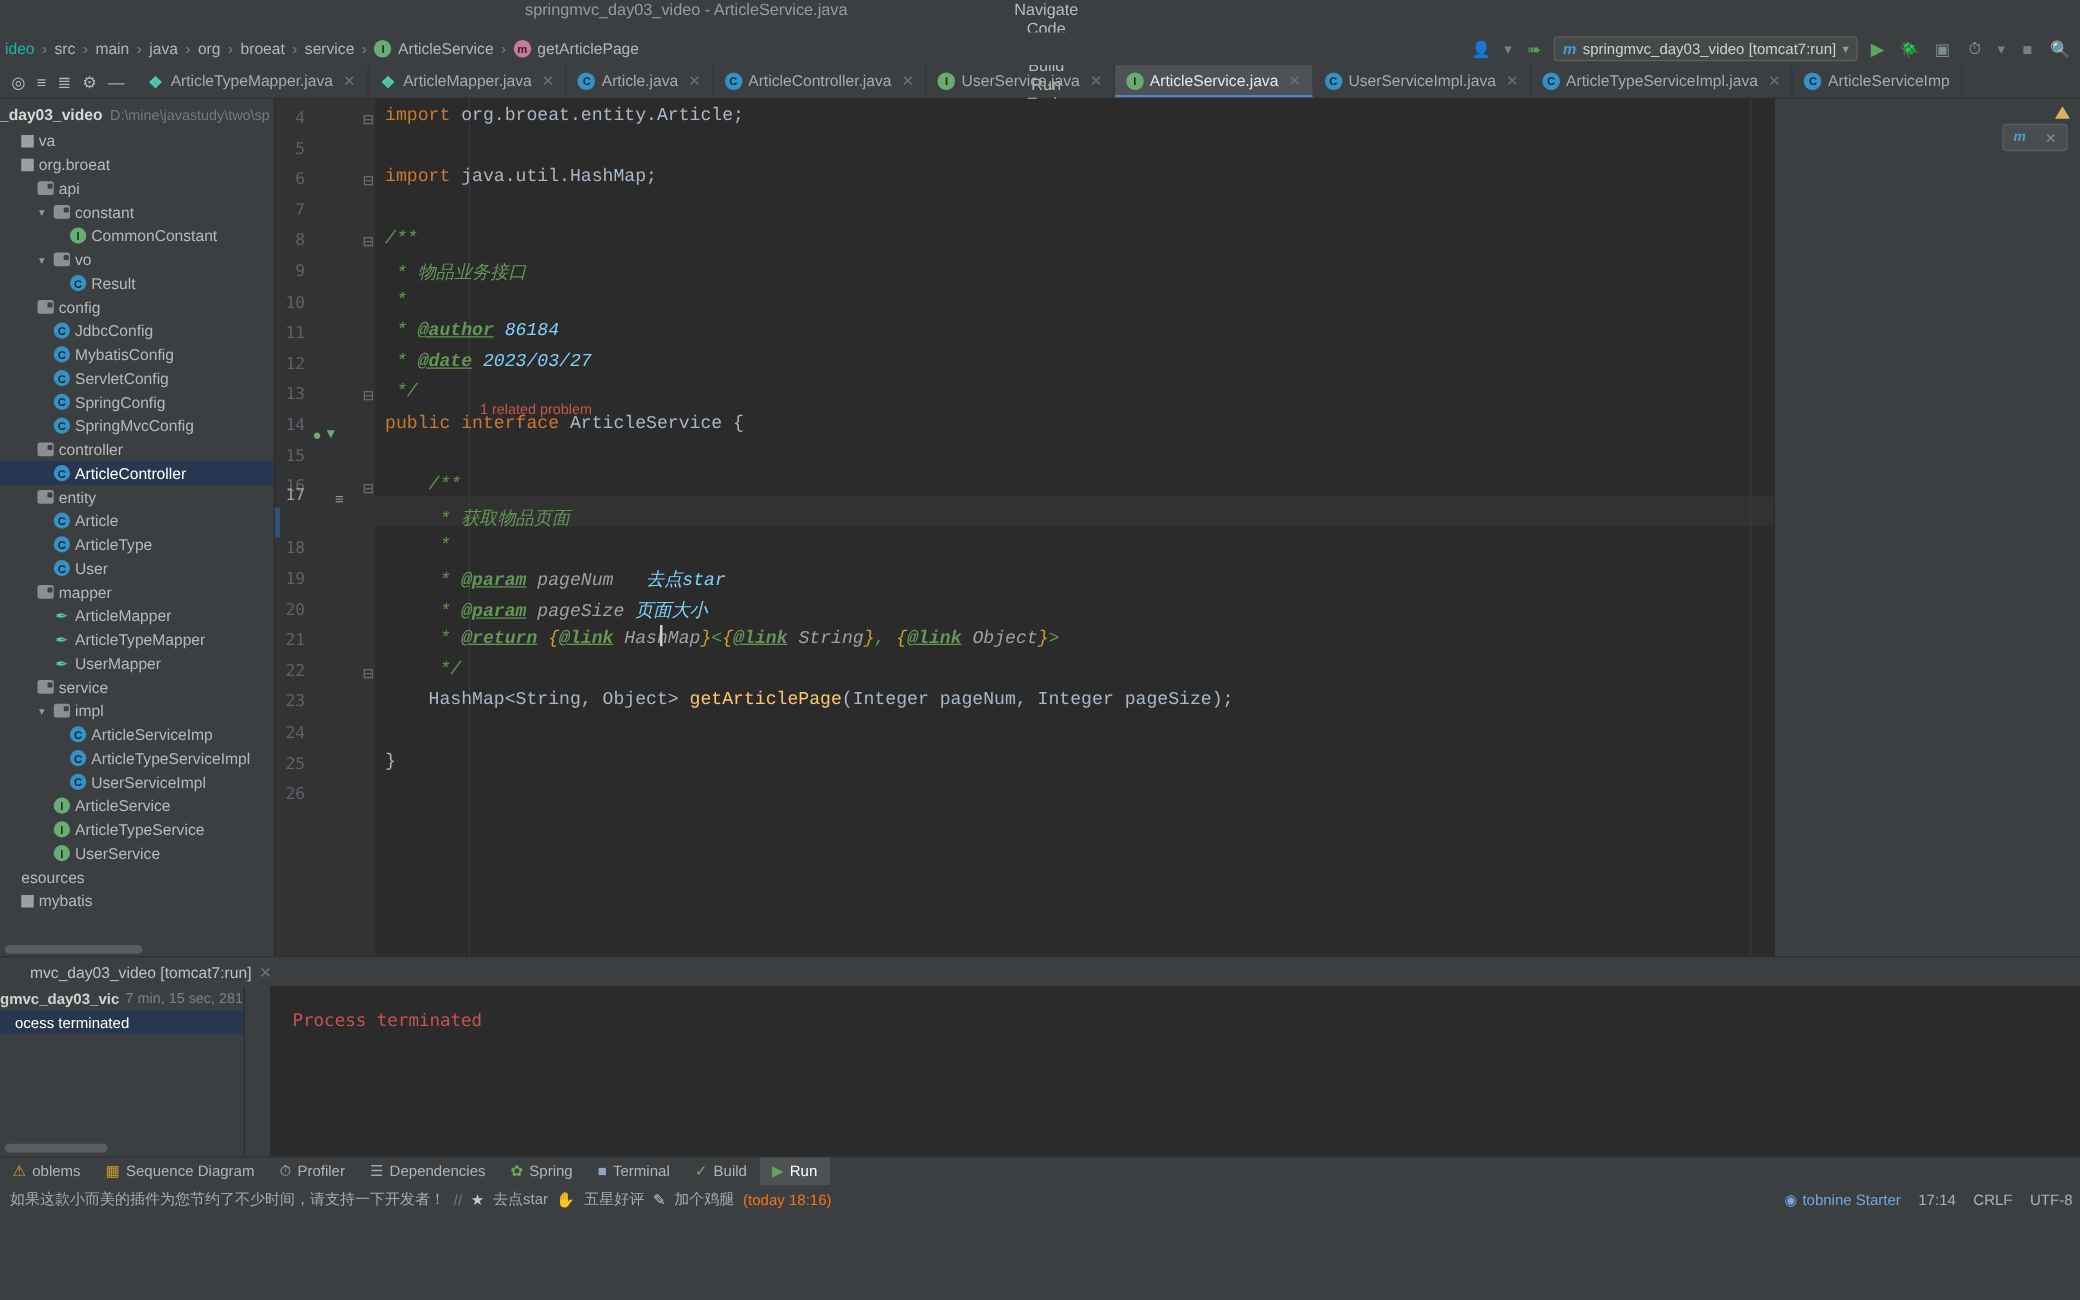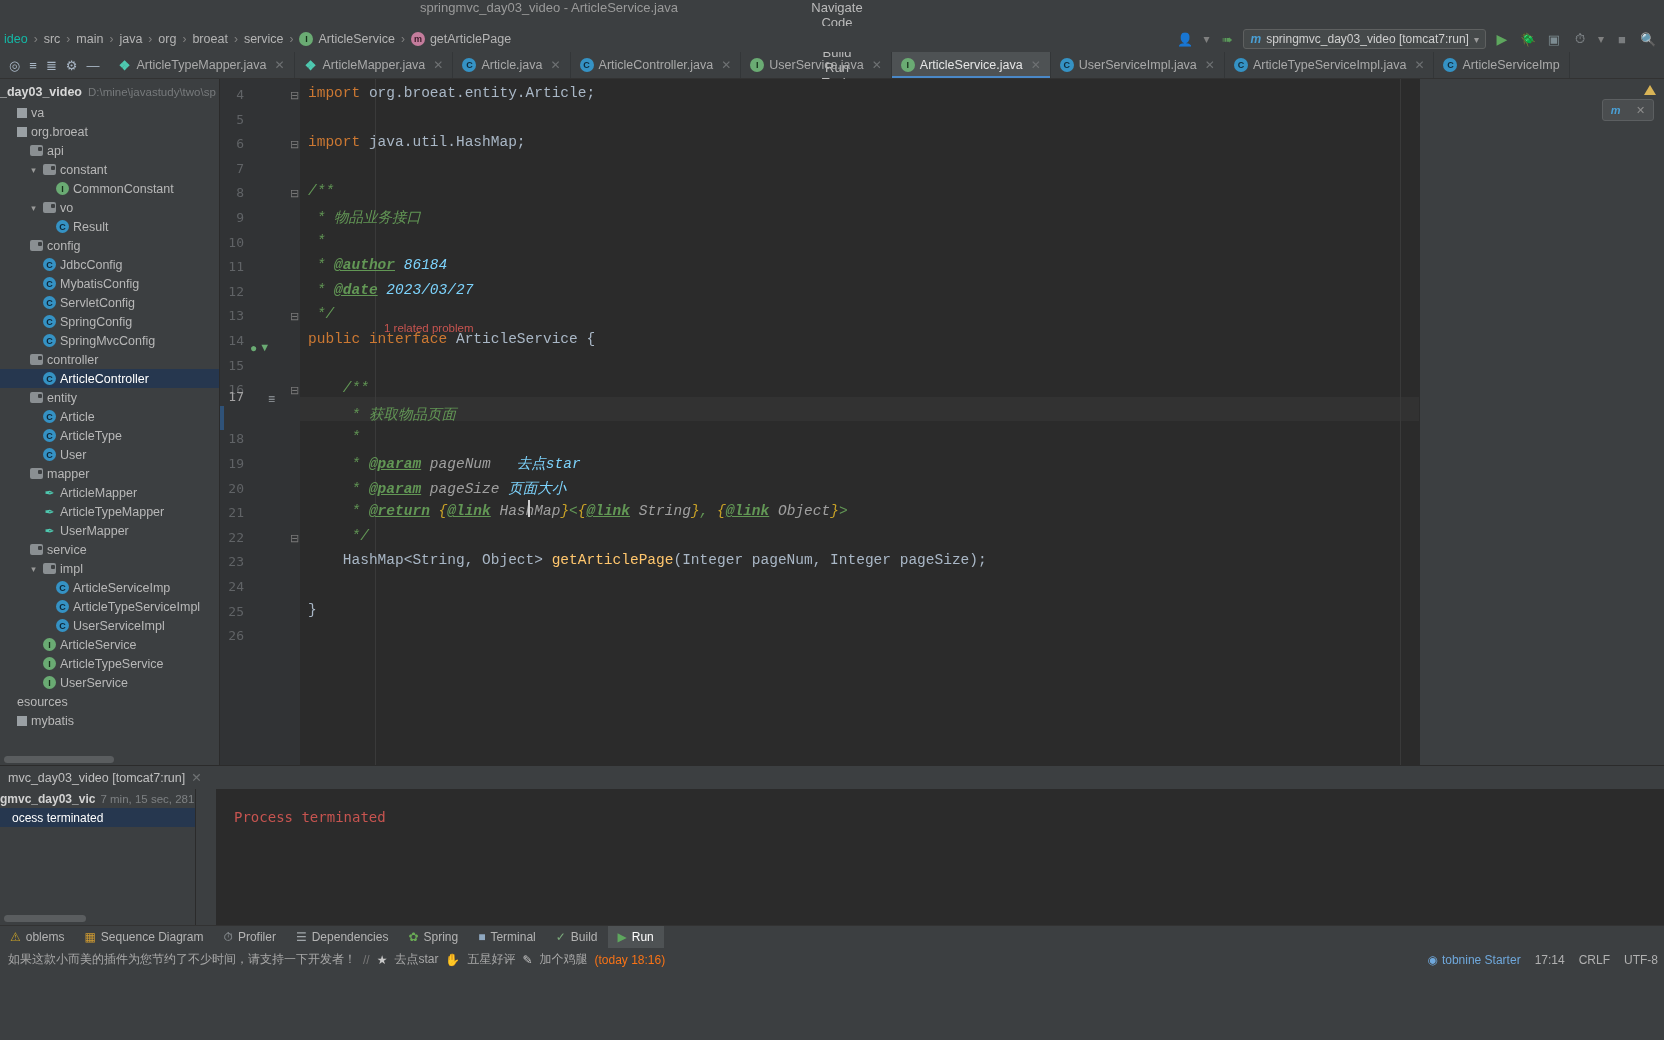--- a/index.html
+++ b/index.html
@@ -107,21 +107,21 @@
   .mth { color:#ffc66d; }
   .cls { color:#a9b7c6;}
   .prob { color:#c75450; font-size:11.5px; font-family:"Liberation Sans", sans-serif; font-style:normal;}
 
   .vertline { position:absolute; top:0; bottom:0; width:1px; background:#3a3a3a;}
   .warnmark { position:absolute; right:8px; width:0;height:0;border-left:6px solid transparent;border-right:6px solid transparent;border-bottom:10px solid #d9b456;}
   .float-hint { position:absolute; right:10px; top:20px; width:52px;height:22px;background:#4a4d4f;border:1px solid #5c5f61;border-radius:3px;display:flex;align-items:center;justify-content:space-around;font-size:11px;color:#bdbdbd;}
 
   
   .runpanel { height:160px; background:#3c3f41; border-top:1px solid #2b2b2b; display:flex; flex-direction:column;}
-  .runtabbar { height:23px; display:flex; align-items:center; background:#3c3f41; font-size:12.5px; color:#c0c0c0; padding-left:0;}
+  .runtabbar { height:23px; display:flex; align-items:center; background:#3c3f41; font-size:12.5px; color:#c0c0c0; padding-left:16px;}
   .runtab { display:flex; align-items:center; gap:6px; padding:0 8px; height:23px; white-space:nowrap;}
   .runtab .x { color:#6f7274; }
   .runbody { flex:1; display:flex; }
   .runtree { width:196px; background:#3c3f41; border-right:1px solid #2b2b2b; position:relative; overflow:hidden;}
   .rtrow { height:19px; display:flex; align-items:center; gap:5px; font-size:12px; white-space:nowrap;}
   .rtrow.sel { background:#26374f; color:#fff;}
   .rtmeta { color:#7e8183; font-size:11.5px; }
   .runside { width:20px; background:#3c3f41; }
   .console { flex:1; background:#2b2b2b; position:relative; font-family:"DejaVu Sans Mono", monospace; font-size:14px;}
   .console .msg { position:absolute; left:18px; top:20px; color:#c75450;}

